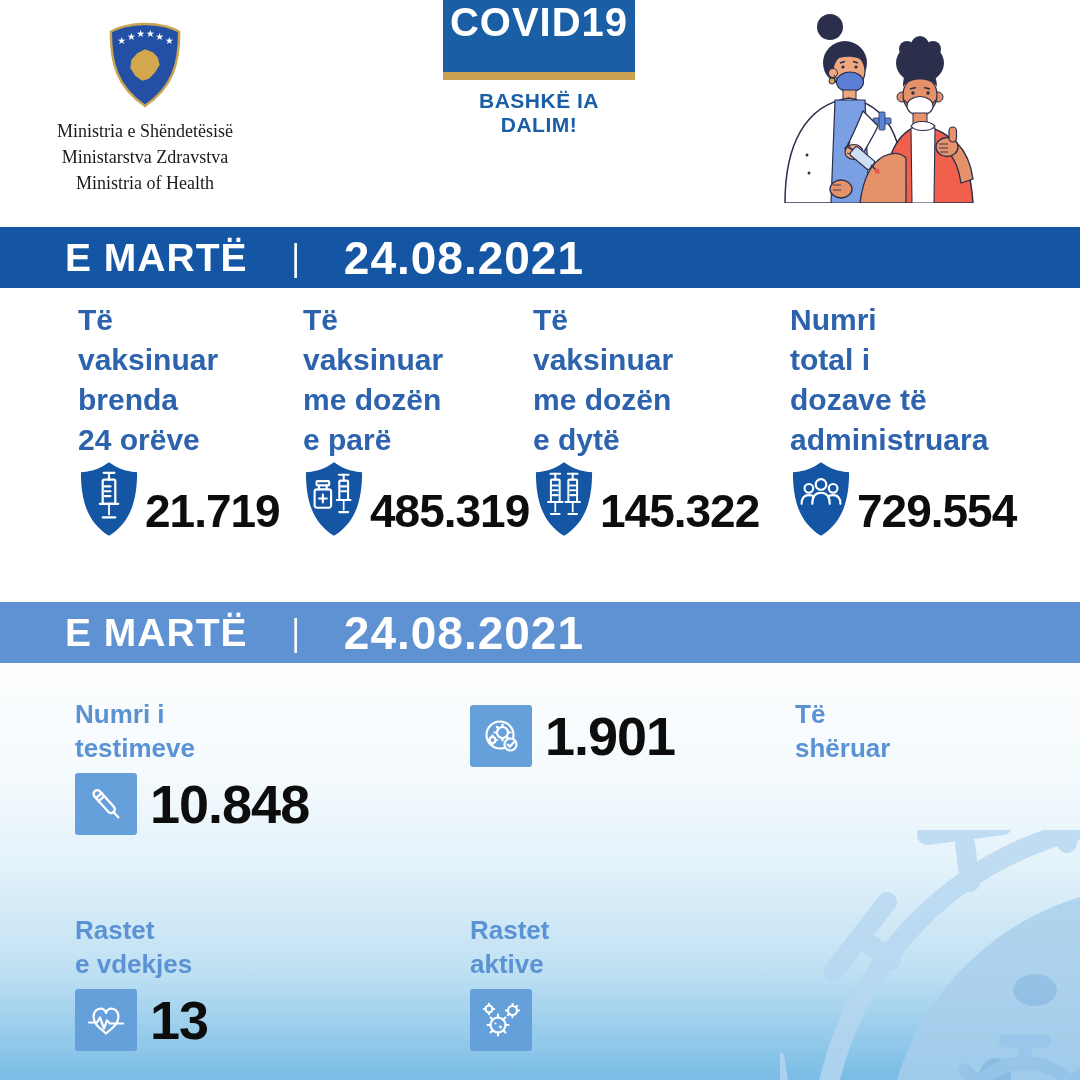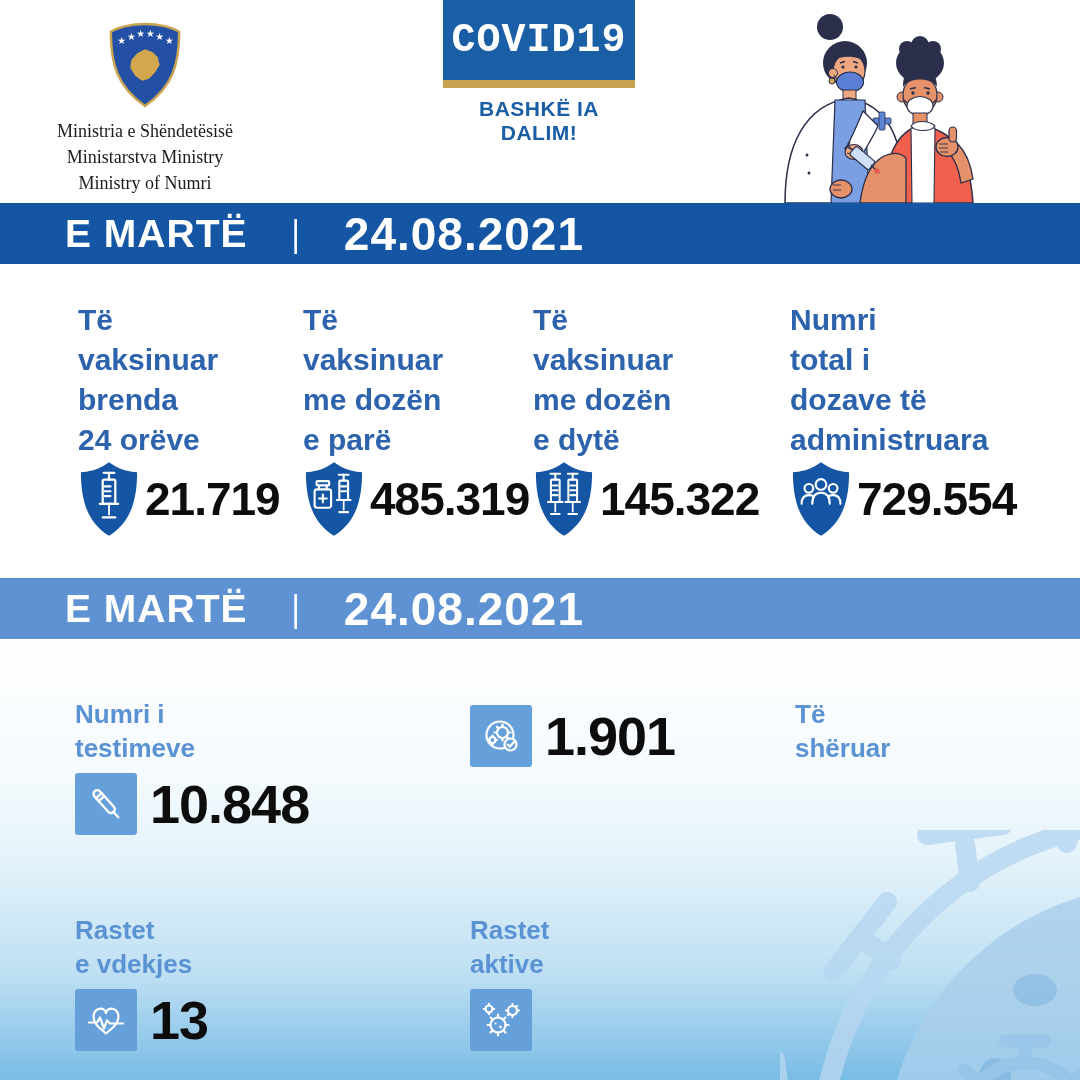--- a/index.html
+++ b/index.html
@@ -6,42 +6,42 @@
   .page{
     position:relative;width:1080px;height:1080px;overflow:hidden;margin:0 auto;
     background:linear-gradient(180deg,#ffffff 0%,#ffffff 59%,#f4fafd 72%,#e3f2fa 80%,#bfe0f3 90%,#79bce5 100%);
     font-family:"Liberation Sans","DejaVu Sans",sans-serif;
   }
   
   .ministry{position:absolute;left:38px;top:20px;width:214px;text-align:center;}
   .ministry .emblem{display:block;margin:0 auto 8px auto;}
   .ministry .mline{font-family:"Liberation Serif","DejaVu Serif",serif;font-size:18px;line-height:26px;color:#1b1b1b;}
   .covid-badge{position:absolute;left:443px;top:0;width:192px;}
-  .badge-box{background:#1a5fa6;height:80px;display:flex;align-items:center;justify-content:center;font-family:Liberation Mono, monospace;}
+  .badge-box{background:#1a5fa6;height:72px;display:flex;justify-content:center;}
   .badge-title{color:#ffffff;font-weight:800;font-size:40px;letter-spacing:1px;}
   .badge-bar{height:8px;background:#c8a24e;}
   .badge-slogan{margin-top:9px;text-align:center;color:#1a5fa6;font-weight:800;font-size:21px;letter-spacing:.5px;}
   .illustration{position:absolute;left:765px;top:5px;width:260px;height:198px;}
   
   .banner{position:absolute;left:0;width:1080px;height:61px;display:flex;align-items:center;
-          padding-left:65px;box-sizing:border-box;color:#fff;}
+          padding-left:65px;box-sizing:border-box;color:#fff;margin-top:24px;}
   .banner-1{top:203px;background:#1456a3;}
   .banner-2{top:578px;background:#5e92d2;}
   .banner .day{font-weight:800;font-size:39px;letter-spacing:1px;}
   .banner .sep{font-weight:400;font-size:32px;margin:0 44px;transform:scaleY(1.15);}
   .banner .date{font-weight:800;font-size:46px;letter-spacing:1px;}
   
   .vax-row{position:absolute;top:300px;left:78px;display:flex;}
   .vax-col{box-sizing:border-box;}
   .vax-col:nth-child(1){width:225px;}
   .vax-col:nth-child(2){width:230px;}
   .vax-col:nth-child(3){width:229px;}
   .vax-col:nth-child(4){width:296px;margin-left:28px;}
   .vax-label{height:160px;white-space:pre-line;color:#2d63ad;font-weight:800;font-size:30px;line-height:40px;}
-  .vax-value-row{display:flex;align-items:center;}
+  .vax-value-row{display:flex;align-items:flex-end;}
   .vax-value{margin-left:5px;color:#0d0d0d;font-weight:800;font-size:46px;letter-spacing:-1px;}
   .shield{width:62px;height:78px;flex:0 0 auto;}
   
   .cases-row{position:absolute;left:75px;display:flex;}
   .cases-row-1{top:697px;}
   .cases-row-2{top:913px;}
   .cases-row-1 .case-col:nth-child(1){width:395px;}
   .cases-row-1 .case-col:nth-child(2){width:325px;}
   .cases-row-1 .case-col:nth-child(3){width:280px;}
   .cases-row-2 .case-col:nth-child(1){width:395px;}
@@ -65,22 +65,22 @@
       <path d="M43 4 C58 4 72 8 78 12 C78 44 72 68 43 88 C14 68 8 44 8 12 C14 8 28 4 43 4 Z" fill="#2350a5" stroke="#c9a452" stroke-width="2.5"></path>
       <text x="19" y="25" font-size="10" fill="#ffffff" text-anchor="middle">★</text>
       <text x="29" y="20" font-size="10" fill="#ffffff" text-anchor="middle">★</text>
       <text x="38.5" y="17" font-size="10" fill="#ffffff" text-anchor="middle">★</text>
       <text x="48.5" y="17" font-size="10" fill="#ffffff" text-anchor="middle">★</text>
       <text x="58" y="20" font-size="10" fill="#ffffff" text-anchor="middle">★</text>
       <text x="68" y="25" font-size="10" fill="#ffffff" text-anchor="middle">★</text>
       <polygon points="43,30 51,33 56,38 58,46 53,54 47,60 40,62 33,57 28,49 29,41 35,34" fill="#d3a84c"></polygon>
     </svg>
     <div class="mline">Ministria e Shëndetësisë</div>
-    <div class="mline">Ministarstva Ministry</div>
-    <div class="mline">Ministry of Numri</div>
+    <div class="mline">Ministarstva Zdravstva</div>
+    <div class="mline">Ministria of Health</div>
   </div>
 
   <div class="covid-badge">
     <div class="badge-box">
       <span class="badge-title">COVID19</span>
     </div>
     <div class="badge-bar"></div>
     <div class="badge-slogan">BASHKË IA DALIM!</div>
   </div>
 

